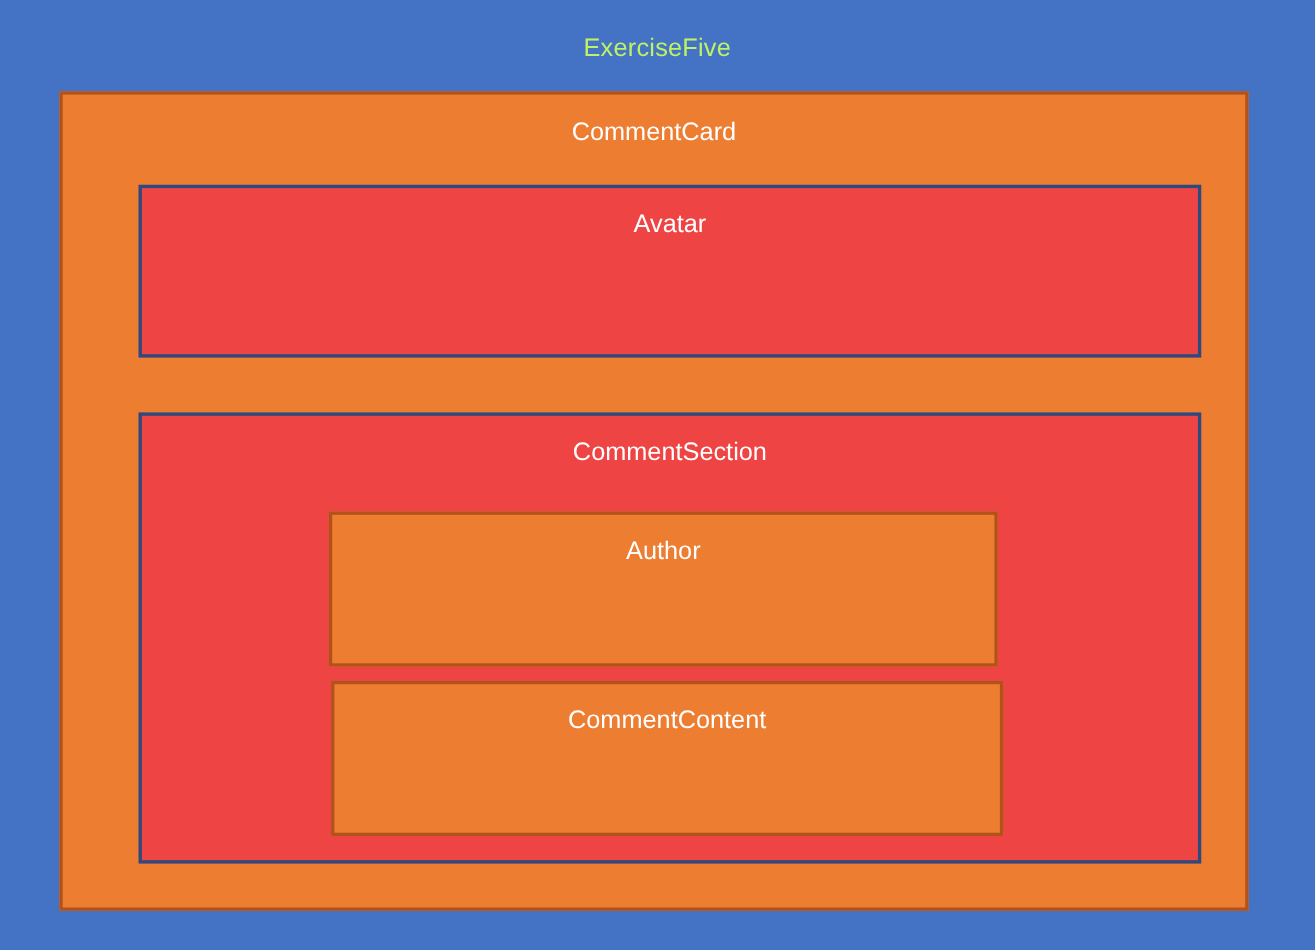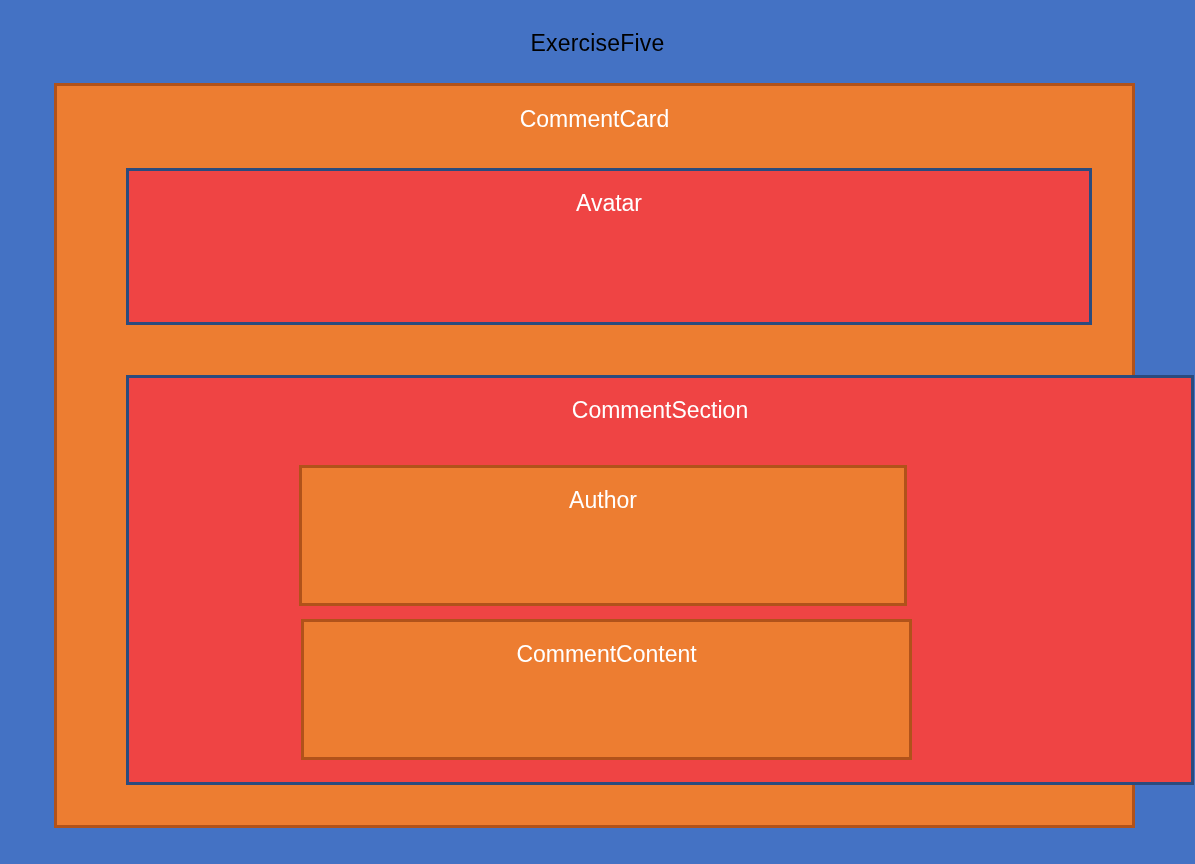--- a/index.html
+++ b/index.html
@@ -18,21 +18,21 @@
     width: 1195px;
     height: 864px;
     background: #4472c4;
   }
   .root-title {
     position: absolute;
     left: 0;
     top: 28px;
     width: 1195px;
     text-align: center;
-    color: #000000;
+    color: #bef264;
     font-size: 23px;
     line-height: 30px;
     letter-spacing: 0.2px;
     white-space: nowrap;
   }
   .box {
     position: absolute;
     box-sizing: border-box;
   }
   .box > .box-label {
@@ -72,21 +72,21 @@
   }
   #avatar > .box-label {
     top: 17px;
     font-size: 23px;
     line-height: 30px;
   }
   
   #comment-section {
     left: 69px;
     top: 289px;
-    width: 1068px;
+    width: 966px;
     height: 410px;
   }
   #comment-section > .box-label {
     top: 17px;
     font-size: 23px;
     line-height: 30px;
   }
   
   #author {
     left: 170px;

